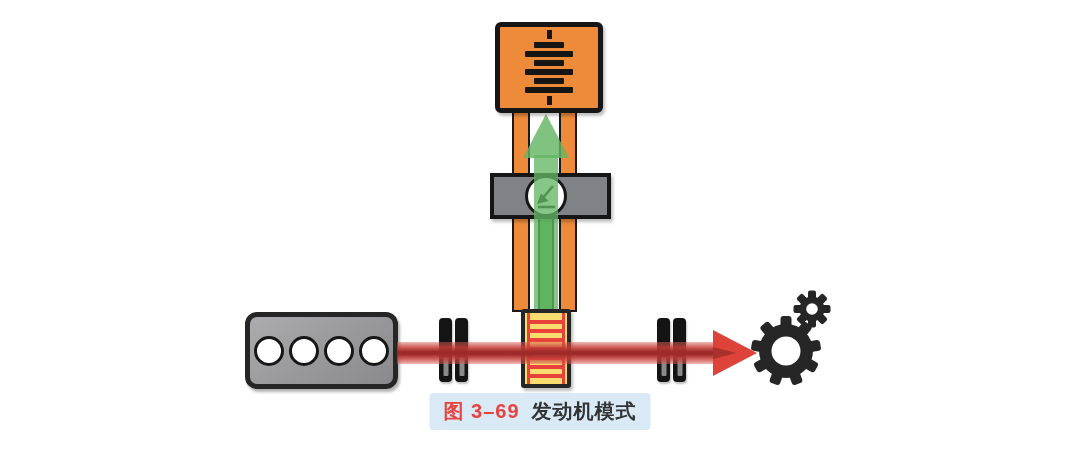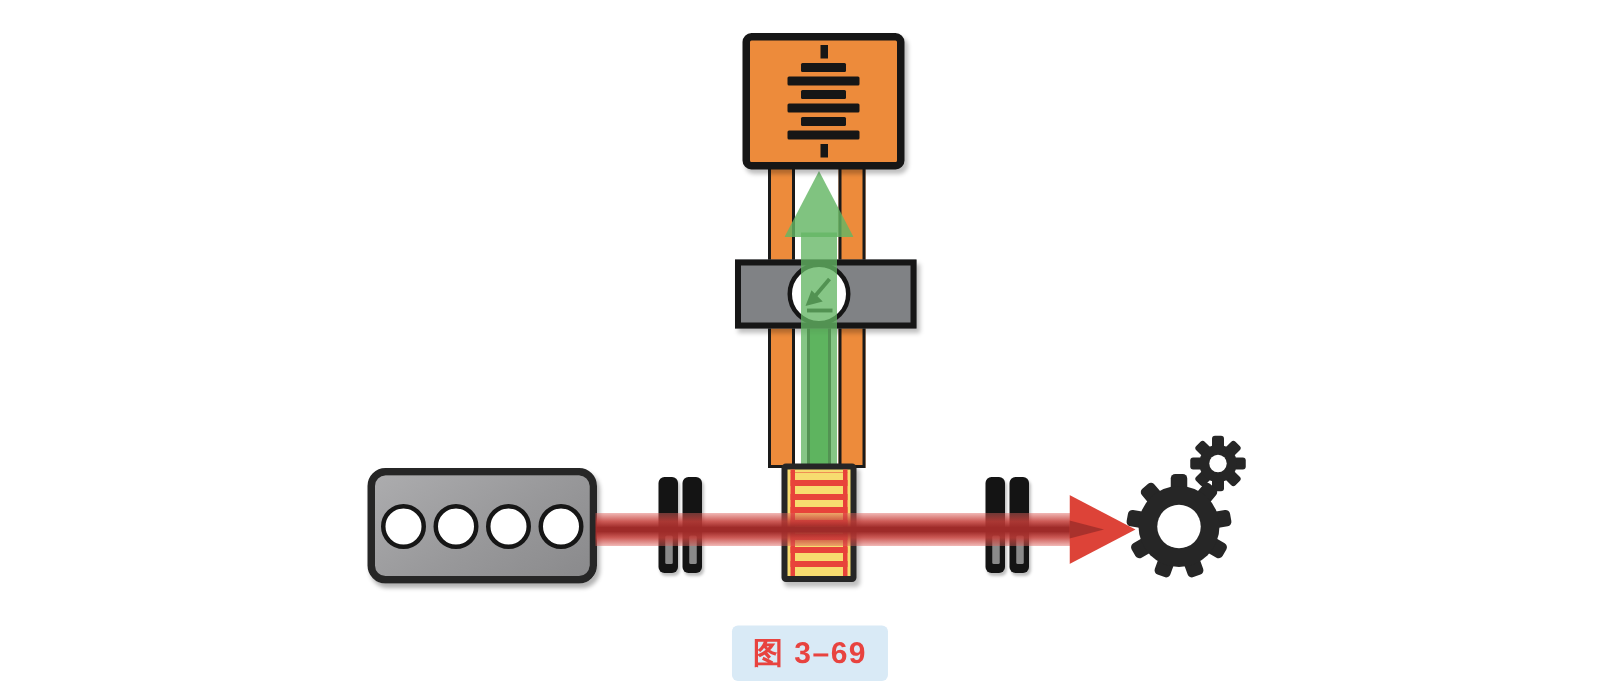--- a/index.html
+++ b/index.html
@@ -81,21 +81,21 @@
       #9E2B29 44%, #9E2B29 56%,
       rgba(196,62,57,0.85) 75%,
       rgba(224,100,94,0.45) 100%);
   }
   .red-head{left:713px;top:330px;z-index:5;}
 
   .gears{left:745px;top:282px;z-index:2;}
 
   
   .caption{
-    left:50%;top:417px;transform:translateX(-50%);z-index:6;
+    left:50%;top:393px;transform:translateX(-50%);z-index:6;
     background:#D9EAF6;border-radius:4px;padding:5px 14px;
     display:flex;gap:12px;align-items:baseline;white-space:nowrap;
     font-size:20px;font-weight:bold;letter-spacing:1px;
   }
   .cap-num{color:#E8433F;}
   .cap-title{color:#333333;}
 </style>
 </head>
 <body>
 
@@ -194,15 +194,16 @@
   </svg>
 
   <div class="abs red-shaft"></div>
   <svg class="abs red-head" width="46" height="46" viewBox="0 0 46 46">
     <polygon points="0,0 0,46 44,23" fill="#DD4338"></polygon>
     <polygon points="0,17 0,29 23,23" fill="#A02E2A" opacity="0.85"></polygon>
   </svg>
 
   <div class="abs caption">
     <span class="cap-num">图 3–69</span>
+    <span class="cap-title">发动机模式</span>
   </div>
 
 </div>
 
 </body></html>

